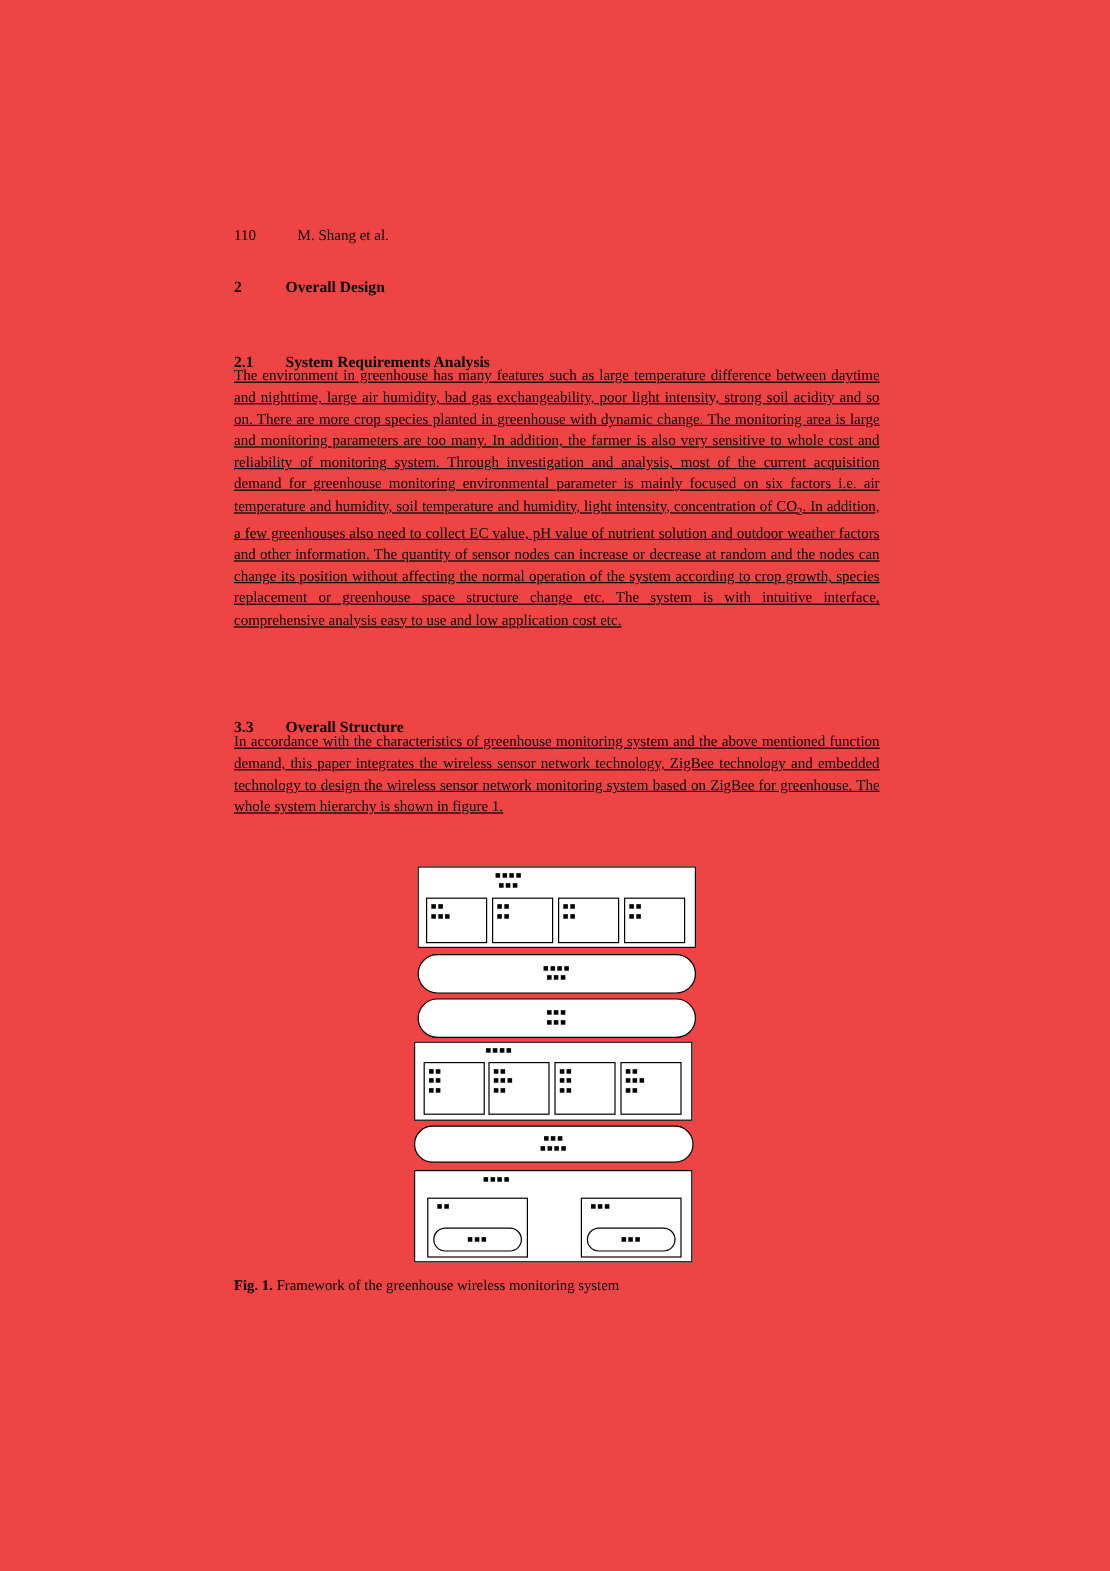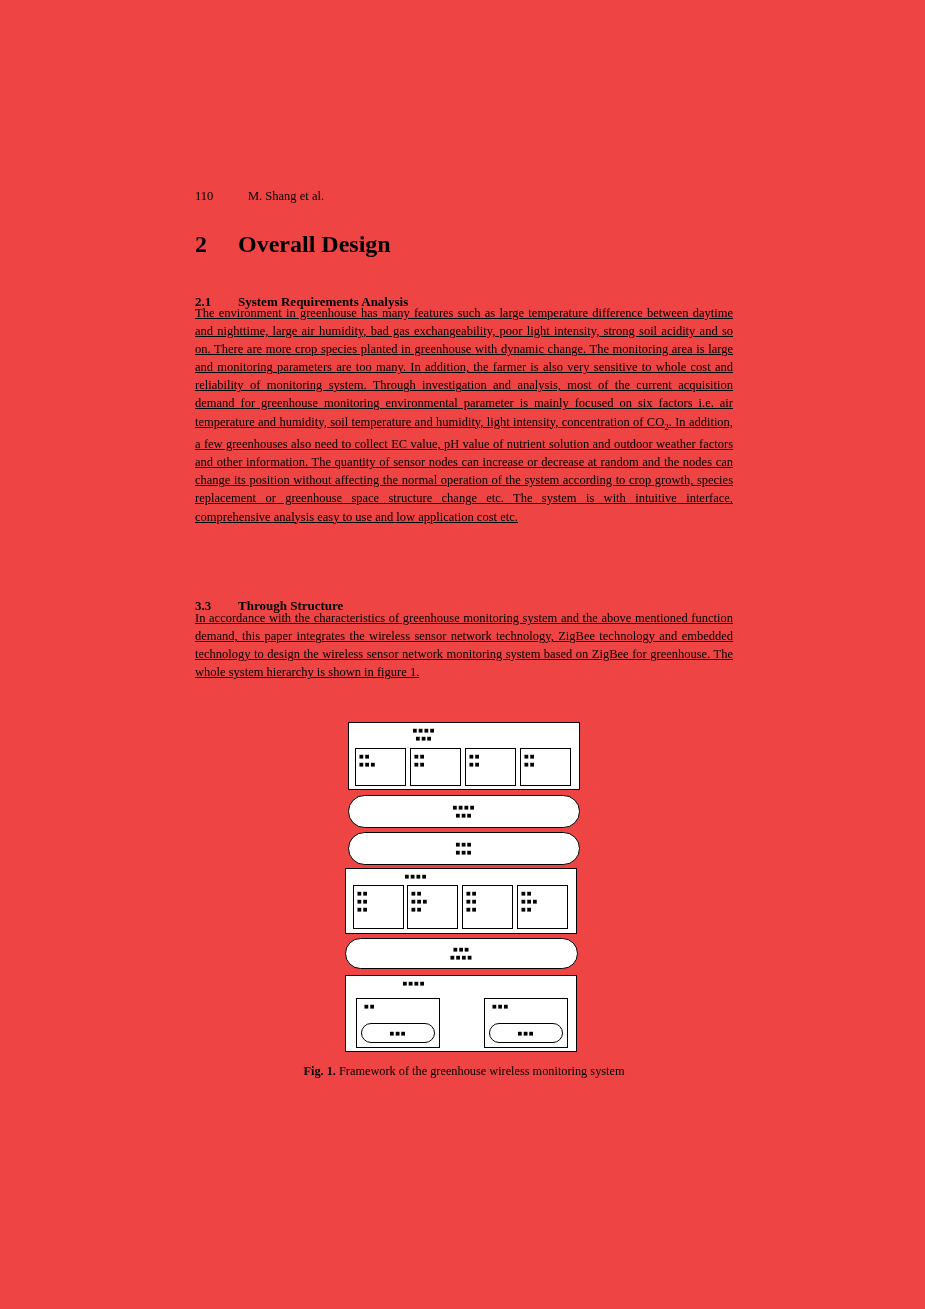--- a/index.html
+++ b/index.html
@@ -6,21 +6,21 @@
   html,body { background:#ffffff; }
   body {
     width:925px; height:1309px; position:relative;
     font-family:"Liberation Serif", serif; color:#000;
   }
   .page { position:absolute; inset:0; background:#ef4444; overflow:hidden; }
 
   .runhead { position:absolute; top:189px; left:195px; font-size:12.5px; }
   .runhead .pnum { display:inline-block; width:53px; }
 
-  .sec-heading { position:absolute; top:231px; left:195px; font-size:24px; font-weight:bold; }
+  .sec-heading { position:absolute; top:231px; left:195px; font-size:13px; font-weight:bold; }
   .sec-heading .num { display:inline-block; width:43px; }
 
   .sub-heading { position:absolute; left:195px; font-size:13px; font-weight:bold;margin-top:18px; }
   .sub-heading .num { display:inline-block; width:43px; }
 
   .body-par {
     position:absolute; left:195px; width:538px;
     font-size:12.5px; line-height:18.1px; text-align:justify;text-decoration:underline;
   }
   .body-par sub { font-size:9px; }
@@ -30,21 +30,21 @@
   .fig .box { position:absolute; border:1px solid #000; background:#fff; }
   .tiny {
     font-family:"DejaVu Sans", sans-serif;
     font-size:5px; line-height:8px; letter-spacing:1px; color:#000;
   }
   .lbl { position:absolute; text-align:center; }
   .nbox { position:absolute; border:1px solid #000; padding:3px 0 0 3px; background:#fff; }
   .pill { position:absolute; border:1px solid #000; border-radius:17px; text-align:center; background:#fff; }
   .oval { position:absolute; border:1px solid #000; border-radius:10px; text-align:center; background:#fff; }
 
-  .caption { position:absolute; top:1064px; left:195px; width:538px; text-align:center; font-size:12.3px; }
+  .caption { position:absolute; top:1064px; left:195px; width:538px; font-size:12.3px; }
   .caption b { font-weight:bold; }
 </style>
 </head>
 <body>
 
 <div class="page">
 
   <div class="runhead">
     <span class="pnum">110</span><span>M. Shang et al.</span>
   </div>
@@ -53,21 +53,21 @@
     <span class="num">2</span><span>Overall Design</span>
   </div>
 
   <div class="sub-heading" style="top:276px">
     <span class="num">2.1</span><span>System Requirements Analysis</span>
   </div>
 
   <p class="body-par" style="top:304px"><span>The environment in greenhouse has many features such as large temperature difference between daytime and nighttime, large air humidity, bad gas exchangeability, poor light intensity, strong soil acidity and so on. There are more crop species planted in greenhouse with dynamic change. The monitoring area is large and monitoring parameters are too many. In addition, the farmer is also very sensitive to whole cost and reliability of monitoring system. Through investigation and analysis, most of the current acquisition demand for greenhouse monitoring environmental parameter is mainly focused on six factors i.e. air temperature and humidity, soil temperature and humidity, light intensity, concentration of CO</span><sub>2</sub><span>. In addition, a few greenhouses also need to collect EC value, pH value of nutrient solution and outdoor weather factors and other information. The quantity of sensor nodes can increase or decrease at random and the nodes can change its position without affecting the normal operation of the system according to crop growth, species replacement or greenhouse space structure change etc. The system is with intuitive interface, comprehensive analysis easy to use and low application cost etc.</span></p>
 
   <div class="sub-heading" style="top:580px">
-    <span class="num">3.3</span><span>Through Structure</span>
+    <span class="num">3.3</span><span>Overall Structure</span>
   </div>
 
   <p class="body-par" style="top:609px">In accordance with the characteristics of  greenhouse monitoring system and the above mentioned function demand, this paper integrates the wireless sensor network technology, ZigBee technology and embedded technology  to design the wireless sensor network monitoring system based on ZigBee for greenhouse. The whole system hierarchy is shown in figure 1.</p>
 
   <div class="fig">
 
     <div class="box" style="left:3px; top:0; width:232px; height:68px">
       <div class="lbl tiny" style="left:35px; top:3px; width:80px">
         <div>■■■■</div>
         <div>■■■</div>

